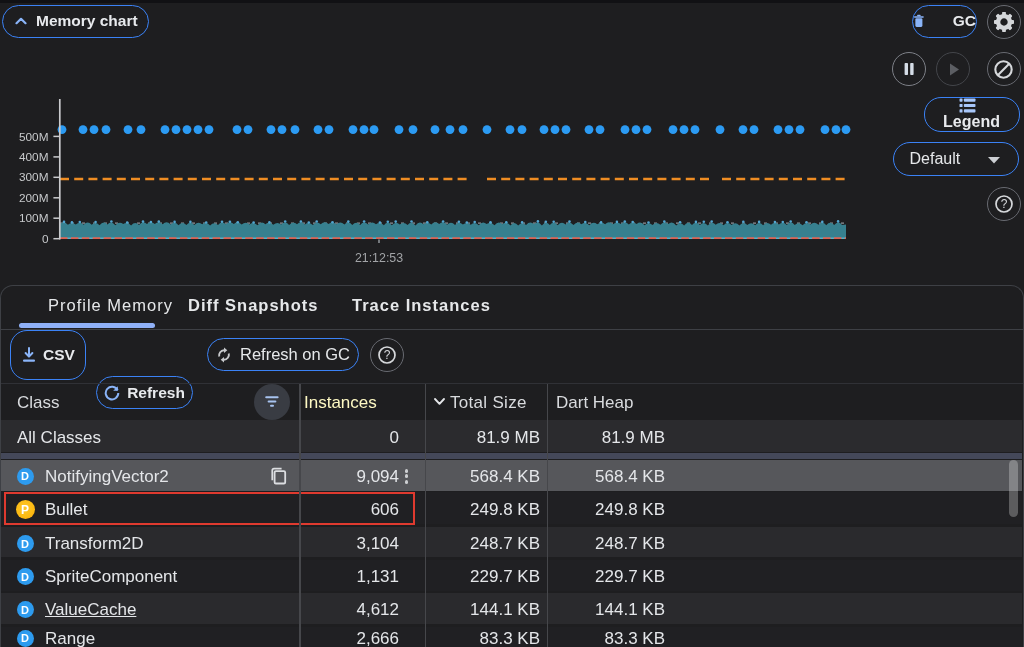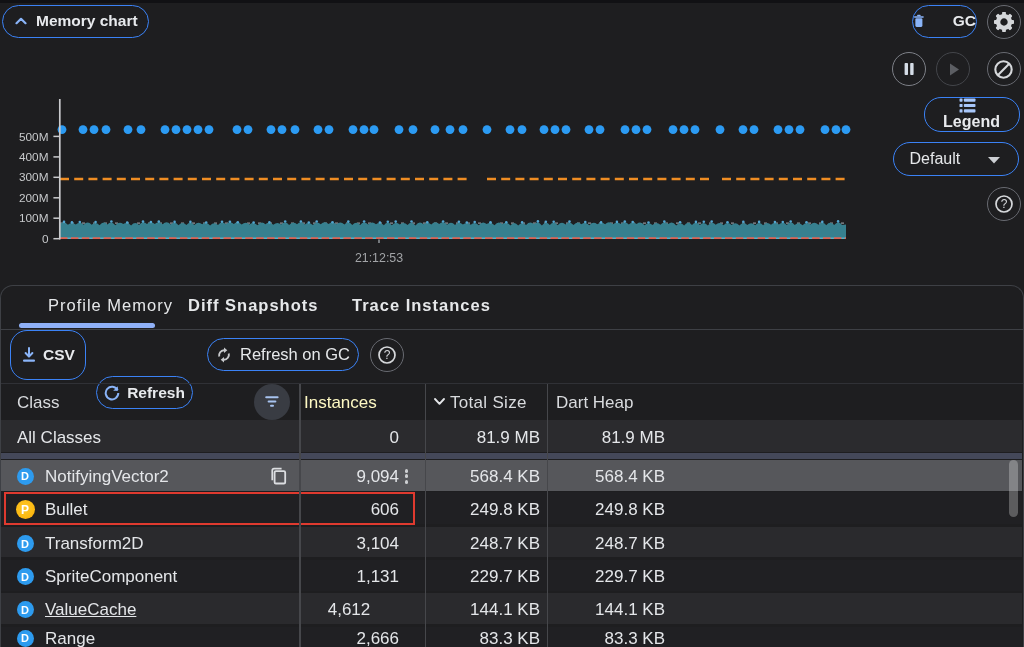--- a/index.html
+++ b/index.html
@@ -322,21 +322,21 @@
 <span class="num" style="left:555px;top:533.8px;width:110px;">248.7 KB</span>
 <div class="abs" style="left:1px;top:559.5px;width:1021px;height:31.0px;background:#202023;"></div>
 <div class="badge" style="left:16.5px;top:568.0px;background:#2d9bef;">D</div>
 <span class="rowtxt" style="left:45px;top:566.8px;">SpriteComponent</span>
 <span class="num" style="left:299px;top:566.8px;width:100px;">1,131</span>
 <span class="num" style="left:430px;top:566.8px;width:110px;">229.7 KB</span>
 <span class="num" style="left:555px;top:566.8px;width:110px;">229.7 KB</span>
 <div class="abs" style="left:1px;top:592.5px;width:1021px;height:31.0px;background:#2a2a2d;"></div>
 <div class="badge" style="left:16.5px;top:601.0px;background:#2d9bef;">D</div>
 <span class="rowtxt" style="left:45px;top:599.8px;text-decoration:underline;">ValueCache</span>
-<span class="num" style="left:299px;top:599.8px;width:100px;text-align:center;">4,612</span>
+<span class="num" style="left:299px;top:599.8px;width:100px;">4,612</span>
 <span class="num" style="left:430px;top:599.8px;width:110px;">144.1 KB</span>
 <span class="num" style="left:555px;top:599.8px;width:110px;">144.1 KB</span>
 <div class="abs" style="left:1px;top:626.5px;width:1021px;height:20.5px;background:#202023;"></div>
 <div class="badge" style="left:16.5px;top:629.8px;background:#2d9bef;">D</div>
 <span class="rowtxt" style="left:45px;top:628.5px;">Range</span>
 <span class="num" style="left:299px;top:628.5px;width:100px;">2,666</span>
 <span class="num" style="left:430px;top:628.5px;width:110px;">83.3 KB</span>
 <span class="num" style="left:555px;top:628.5px;width:110px;">83.3 KB</span>
 
 <div class="coldiv" style="left:299px;"></div>

